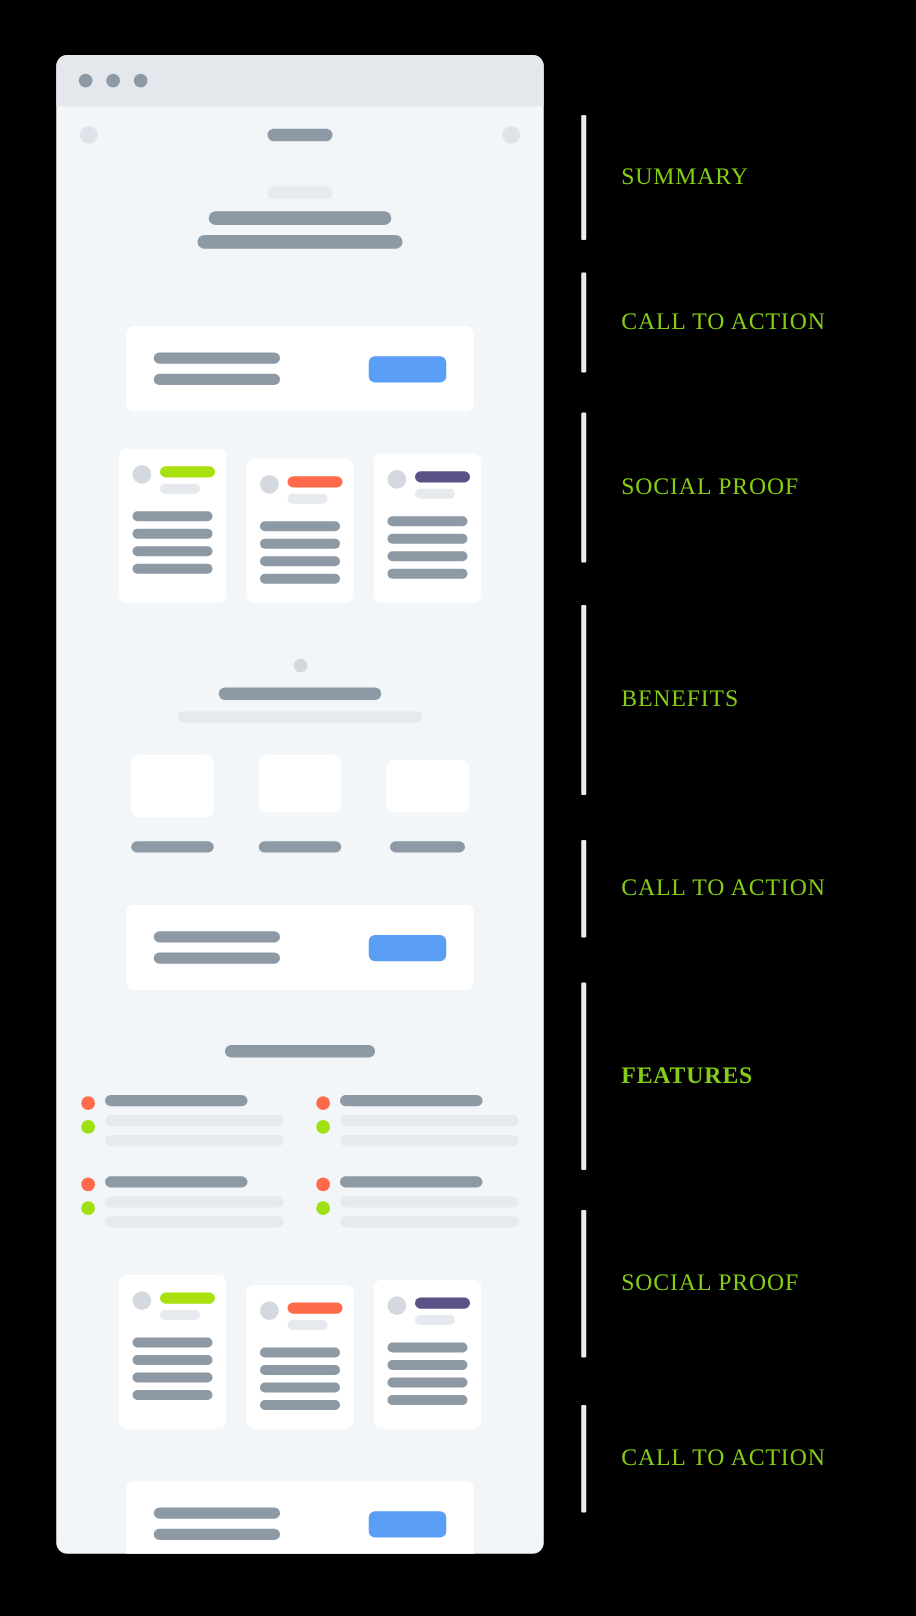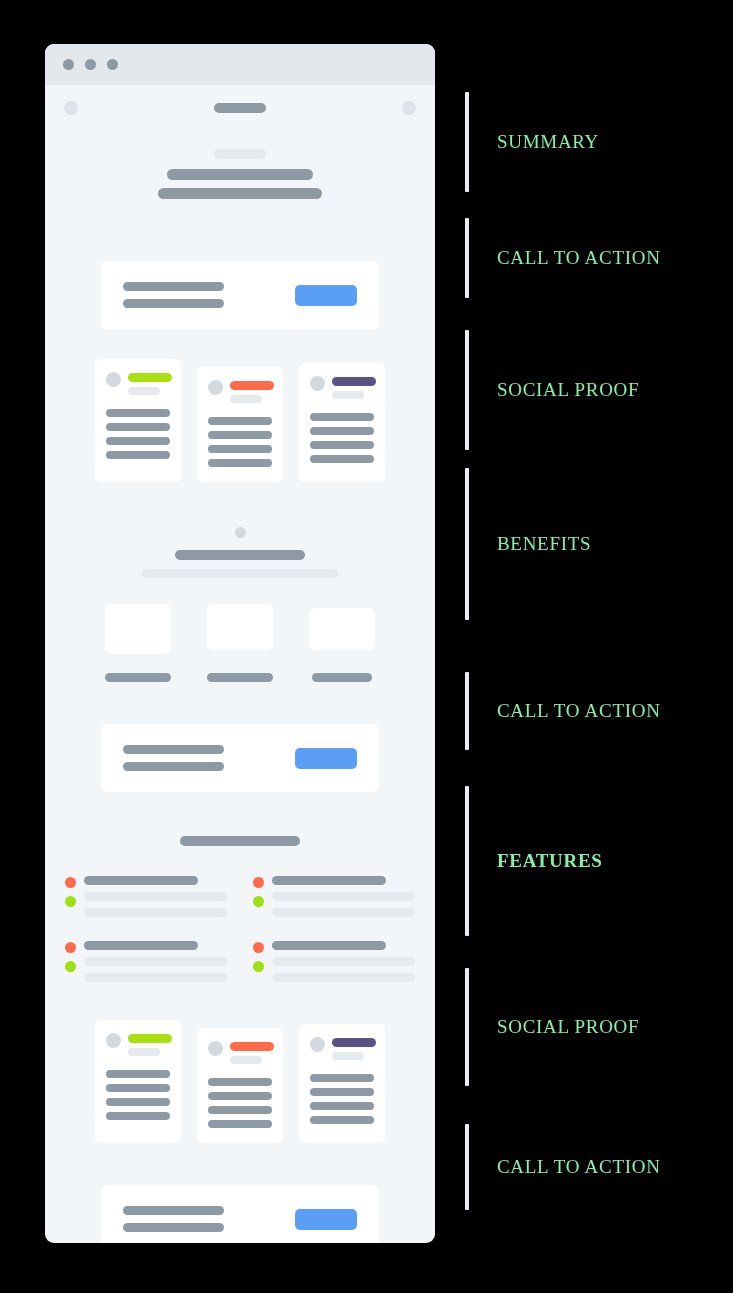--- a/index.html
+++ b/index.html
@@ -187,21 +187,21 @@
     align-items: center;
   }
   .anno-rule {
     width: 4px;
     background: #e9edf1;
     border-radius: 1px;
     flex: 0 0 auto;
   }
   .anno-label {
     margin-left: 28px;
-    color: #86efac;
+    color: #84cc16;
     font-family: "Liberation Serif", serif;
     font-size: 19px;
     letter-spacing: 0.7px;
     white-space: nowrap;
   }
 </style>
 </head>
 <body>
 
 <div class="browser">
@@ -434,21 +434,21 @@
     <div class="anno-label">SUMMARY</div>
   </div>
   <div class="anno" style="top: 218px; height: 80px;">
     <div class="anno-rule" style="height: 80px;"></div>
     <div class="anno-label">CALL TO ACTION</div>
   </div>
   <div class="anno" style="top: 330px; height: 120px;">
     <div class="anno-rule" style="height: 120px;"></div>
     <div class="anno-label">SOCIAL PROOF</div>
   </div>
-  <div class="anno" style="top: 468px; height: 152px;">
+  <div class="anno" style="top: 484px; height: 152px;">
     <div class="anno-rule" style="height: 152px;"></div>
     <div class="anno-label">BENEFITS</div>
   </div>
   <div class="anno" style="top: 672px; height: 78px;">
     <div class="anno-rule" style="height: 78px;"></div>
     <div class="anno-label">CALL TO ACTION</div>
   </div>
   <div class="anno" style="top: 786px; height: 150px; font-weight: bold;">
     <div class="anno-rule" style="height: 150px;"></div>
     <div class="anno-label">FEATURES</div>

